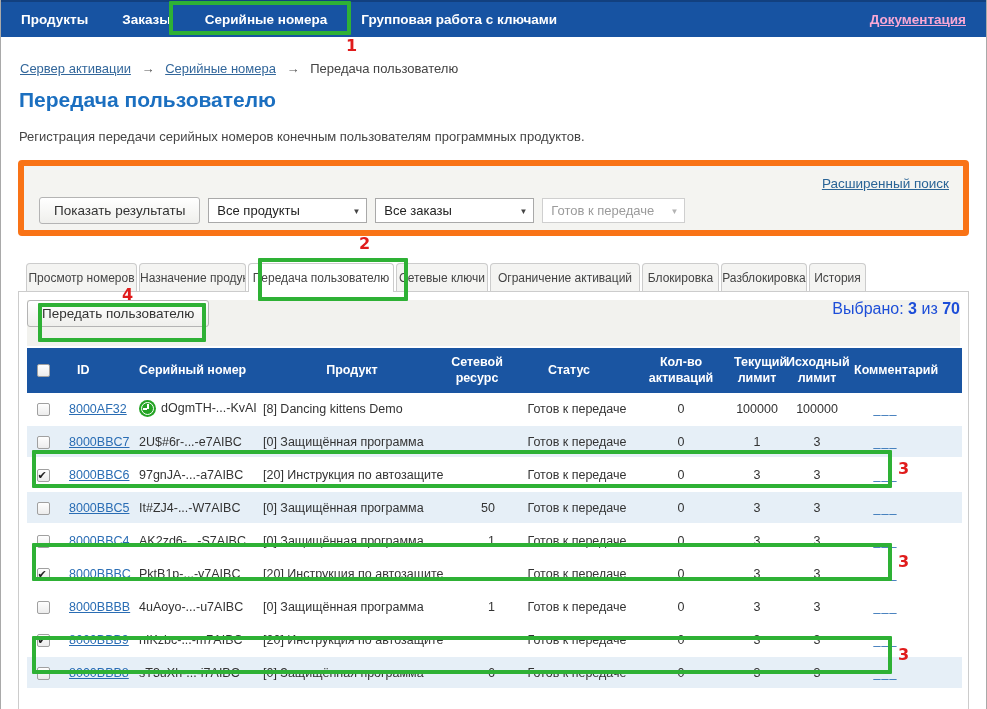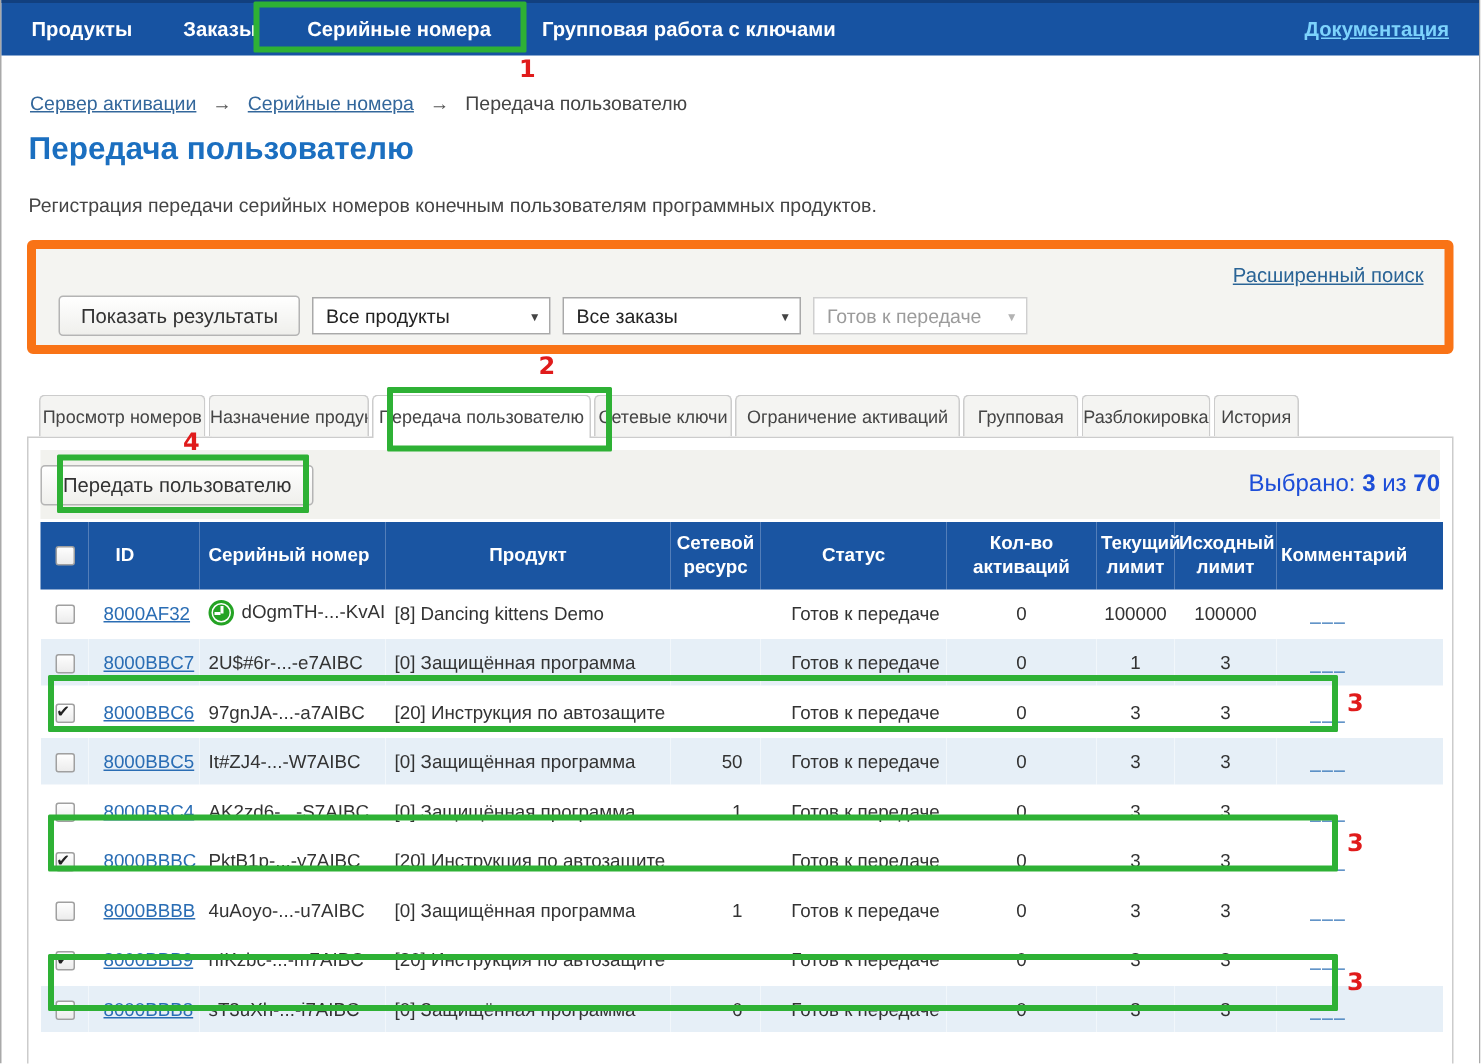--- a/index.html
+++ b/index.html
@@ -5,21 +5,21 @@
   html,body{margin:0;padding:0}
   body{width:987px;height:709px;position:relative;overflow:hidden;background:#fff;
        font-family:"Liberation Sans",sans-serif;-webkit-font-smoothing:antialiased}
   .page{position:absolute;inset:0;border-left:1px solid #a9a9a9;border-right:1px solid #a9a9a9;box-sizing:border-box}
 
   
   .navbar{position:absolute;top:0;left:0;right:0;height:37px;background:#1753a2;border-top:2px solid #12407f;
           display:flex;align-items:center;padding:0 20px;box-sizing:border-box}
   .nav-item{color:#fff;font-weight:bold;font-size:13.5px;padding:0 17px;cursor:pointer;white-space:nowrap}
   .nav-item:first-child{padding-left:0}
-  .nav-doc{margin-left:auto;color:#7dd3fc;font-weight:bold;font-size:13.5px;text-decoration:underline;cursor:pointer}
+  .nav-doc{margin-left:auto;color:#f9a8d4;font-weight:bold;font-size:13.5px;text-decoration:underline;cursor:pointer}
 
   
   .breadcrumb{position:absolute;top:61px;left:19px;font-size:13px;color:#444;white-space:nowrap}
   .breadcrumb a{color:#33679b;text-decoration:underline;cursor:pointer}
   .bc-sep{margin:0 7px;color:#555}
   .title{position:absolute;top:88px;left:18px;margin:0;font-size:21px;font-weight:bold;color:#1b6fc0}
   .desc{position:absolute;top:129px;left:18px;margin:0;font-size:13px;color:#444}
 
   
   .filter-panel{position:absolute;top:160px;left:17px;right:17px;height:76px;background:#f4f4f1;
@@ -42,21 +42,21 @@
        box-sizing:border-box;padding:0;white-space:nowrap;overflow:hidden;cursor:pointer}
   .tab:nth-child(1){width:111px}.tab:nth-child(2){width:107px}.tab:nth-child(3){width:146px}
   .tab:nth-child(4){width:92px}.tab:nth-child(5){width:150px}.tab:nth-child(6){width:77px}
   .tab:nth-child(7){width:86px}.tab:nth-child(8){width:57px}
   .tab.active{background:#fff;height:29px}
 
   
   .panel{position:absolute;top:291px;left:17px;right:17px;height:420px;background:#fff;
          border:1px solid #ccc;box-sizing:border-box}
   .toolbar{position:absolute;top:8px;left:8px;right:8px;height:46px;background:#f2f2ee;display:flex;
-           align-items:center;justify-content:space-between;padding:0 0;box-sizing:border-box}
+           justify-content:space-between;padding:0 0;box-sizing:border-box}
   .selected-info{font-size:16px;color:#1d4ed8;white-space:nowrap}
   .selected-info b{font-weight:bold}
 
   
   table{position:absolute;top:56px;left:8px;border-collapse:collapse;table-layout:fixed;width:935px}
   thead th{background:#1a55a2;color:#fff;font-size:12.5px;font-weight:bold;height:45px;vertical-align:middle;
            text-align:center;padding:0 3px;line-height:1.25}
   th.h-id{text-align:left;padding-left:18px}
   th.h-serial{text-align:left;padding-left:6px}
   th.h-comment{padding-right:66px}
@@ -131,21 +131,21 @@
       </div>
     </div>
   </div>
 
   <div class="tabs">
     <div class="tab">Просмотр номеров</div>
     <div class="tab">Назначение продукту</div>
     <div class="tab active">Передача пользователю</div>
     <div class="tab">Сетевые ключи</div>
     <div class="tab">Ограничение активаций</div>
-    <div class="tab">Групповая</div>
+    <div class="tab">Блокировка</div>
     <div class="tab">Разблокировка</div>
     <div class="tab">История</div>
   </div>
 
   <div class="panel">
     <div class="toolbar">
       <button class="btn">Передать пользователю</button>
       <div class="selected-info">
         <span>Выбрано:</span>
         <b>3</b>

